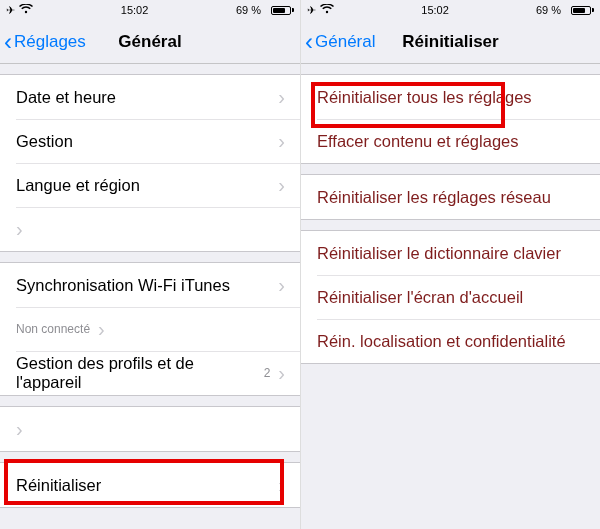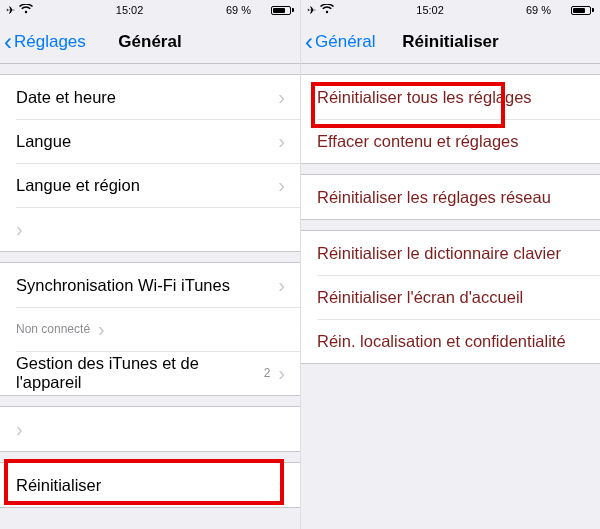--- a/index.html
+++ b/index.html
@@ -2,21 +2,21 @@
 <html><head>
   <meta charset="utf-8">
   <style>
     *{margin:0;padding:0;box-sizing:border-box;-webkit-font-smoothing:antialiased}
     body{display:flex;width:600px;height:529px;font-family:-apple-system,"Helvetica Neue",Arial,sans-serif;background:#eee}
     .phone{width:300px;height:529px;background:#efeff4;display:flex;flex-direction:column;overflow:hidden;position:relative}
     .phone+.phone{border-left:1px solid #ddd}
     
     .status-bar{height:20px;display:flex;align-items:center;justify-content:space-between;padding:0 6px;font-size:11px;font-weight:500;color:#000;background:#efeff4}
     .status-left{display:flex;align-items:center;gap:4px}
-    .status-right{display:flex;align-items:center;gap:20px}
+    .status-right{display:flex;align-items:center;gap:10px}
     .battery{display:inline-flex;align-items:center}
     .battery-body{width:20px;height:9px;border:1px solid #000;border-radius:2px;position:relative;display:inline-block}
     .battery-fill{position:absolute;left:1px;top:1px;bottom:1px;width:65%;background:#000;border-radius:1px}
     .battery-tip{width:2px;height:4px;background:#000;margin-left:1px;border-radius:0 1px 1px 0}
 
     .nav-bar{height:44px;display:flex;align-items:center;justify-content:center;position:relative;border-bottom:1px solid #c4c4c6;background:#efeff4}
     .nav-title{font-size:17px;font-weight:600;color:#000}
     .nav-back{position:absolute;left:4px;display:flex;align-items:center;color:#007aff;font-size:17px;gap:2px}
     .nav-back .chev{font-size:24px;line-height:1;font-weight:300}
 
@@ -65,42 +65,42 @@
     <div class="nav-title">Général</div>
   </div>
 
   <div class="scroll">
     <div class="group" id="lg1">
         <div class="row">
           <span class="label">Date et heure</span>
           <span class="chevron">›</span>
         </div>
         <div class="row">
-          <span class="label">Langue</span>
+          <span class="label">Gestion</span>
           <span class="chevron">›</span>
         </div>
         <div class="row">
           <span class="label">Langue et région</span>
           <span class="chevron">›</span>
         </div>
         <div class="row">
           <span class="chevron">›</span>
         </div>
       </div>
     <div class="group" id="lg2">
         <div class="row">
           <span class="label">Synchronisation Wi-Fi iTunes</span>
           <span class="chevron">›</span>
         </div>
         <div class="row">
           <span class="detail">Non connecté</span>
           <span class="chevron">›</span>
         </div>
         <div class="row">
-          <span class="label">Gestion des iTunes et de l'appareil</span>
+          <span class="label">Gestion des profils et de l'appareil</span>
           <span class="detail">2</span>
           <span class="chevron">›</span>
         </div>
       </div>
     <div class="group" id="lg3">
         <div class="row">
           <span class="chevron">›</span>
         </div>
       </div>
     <div class="group" id="lg4">

